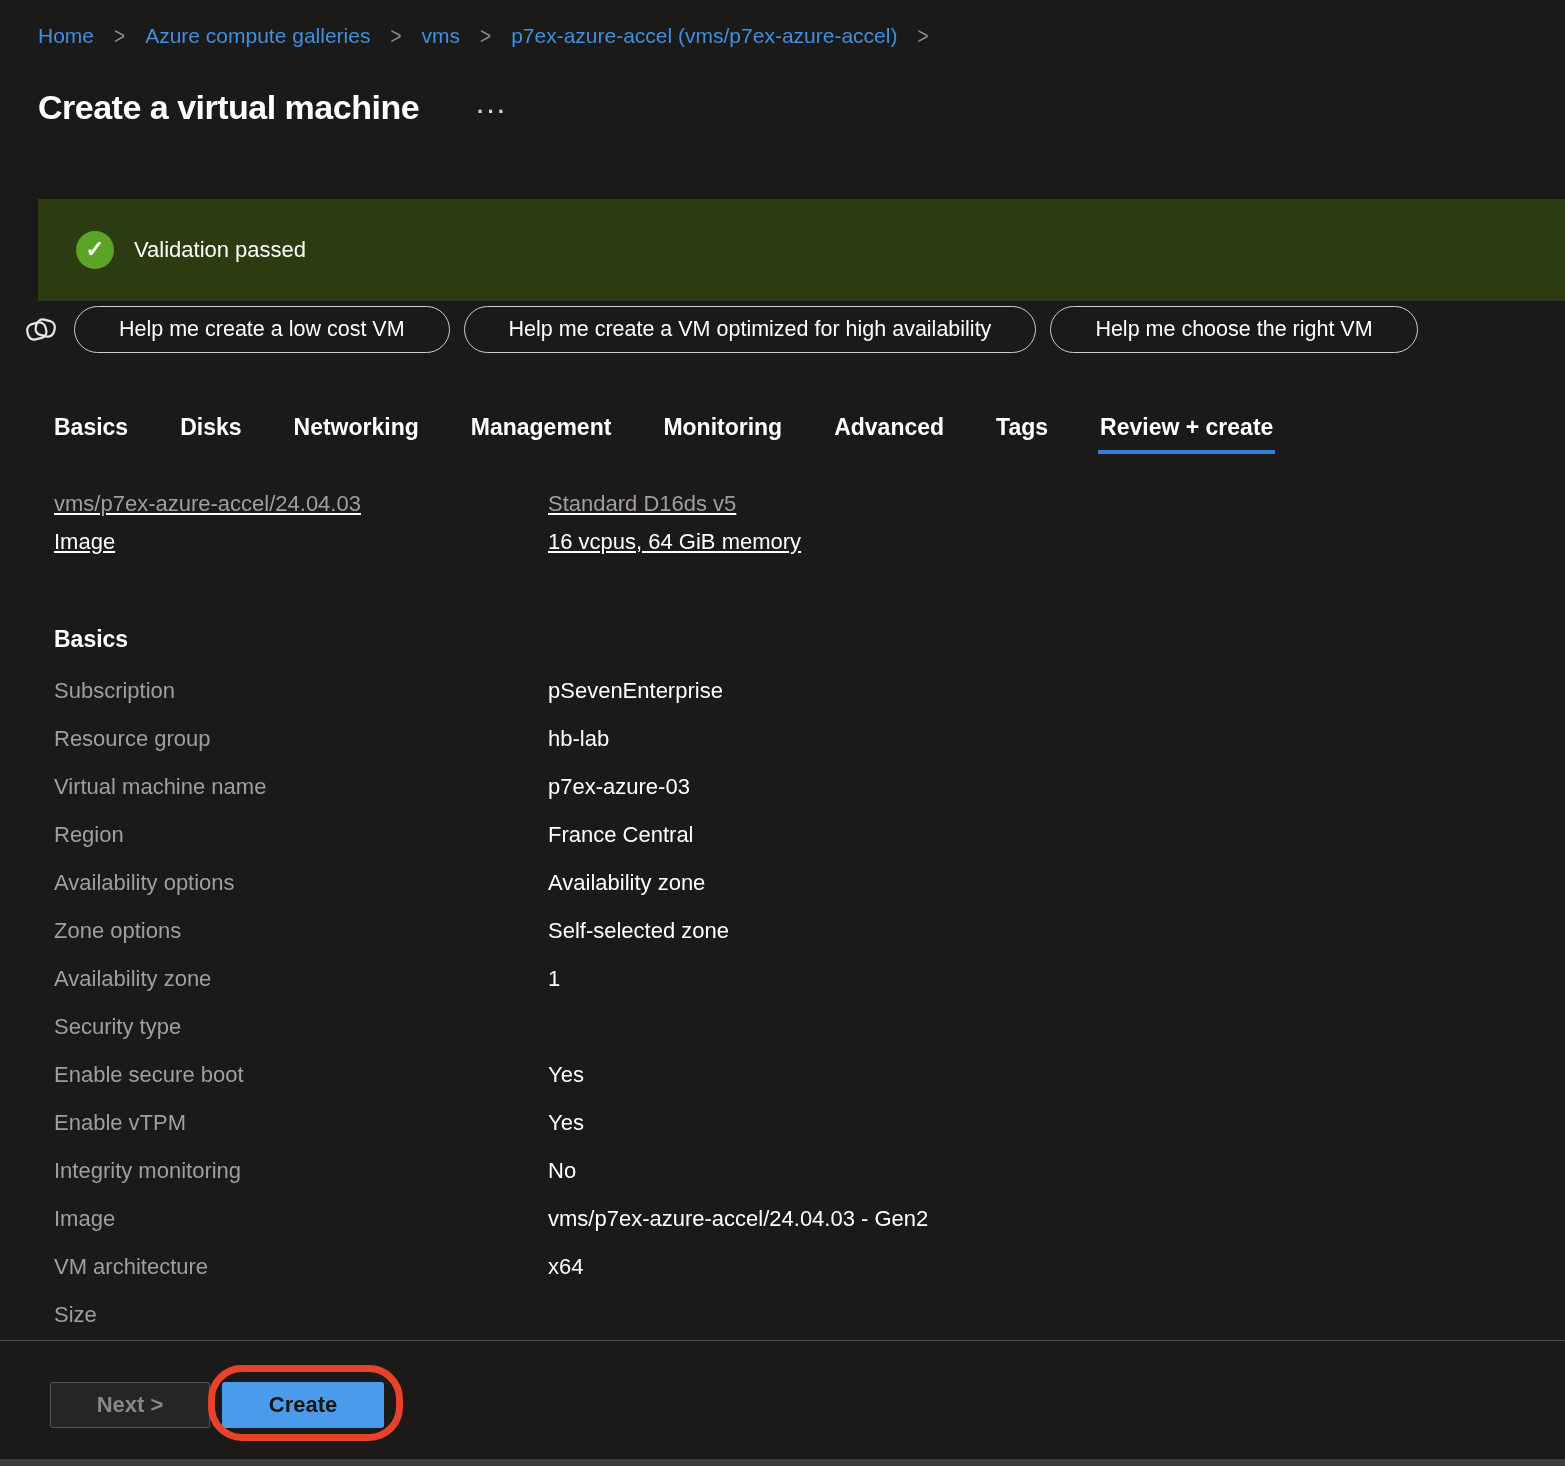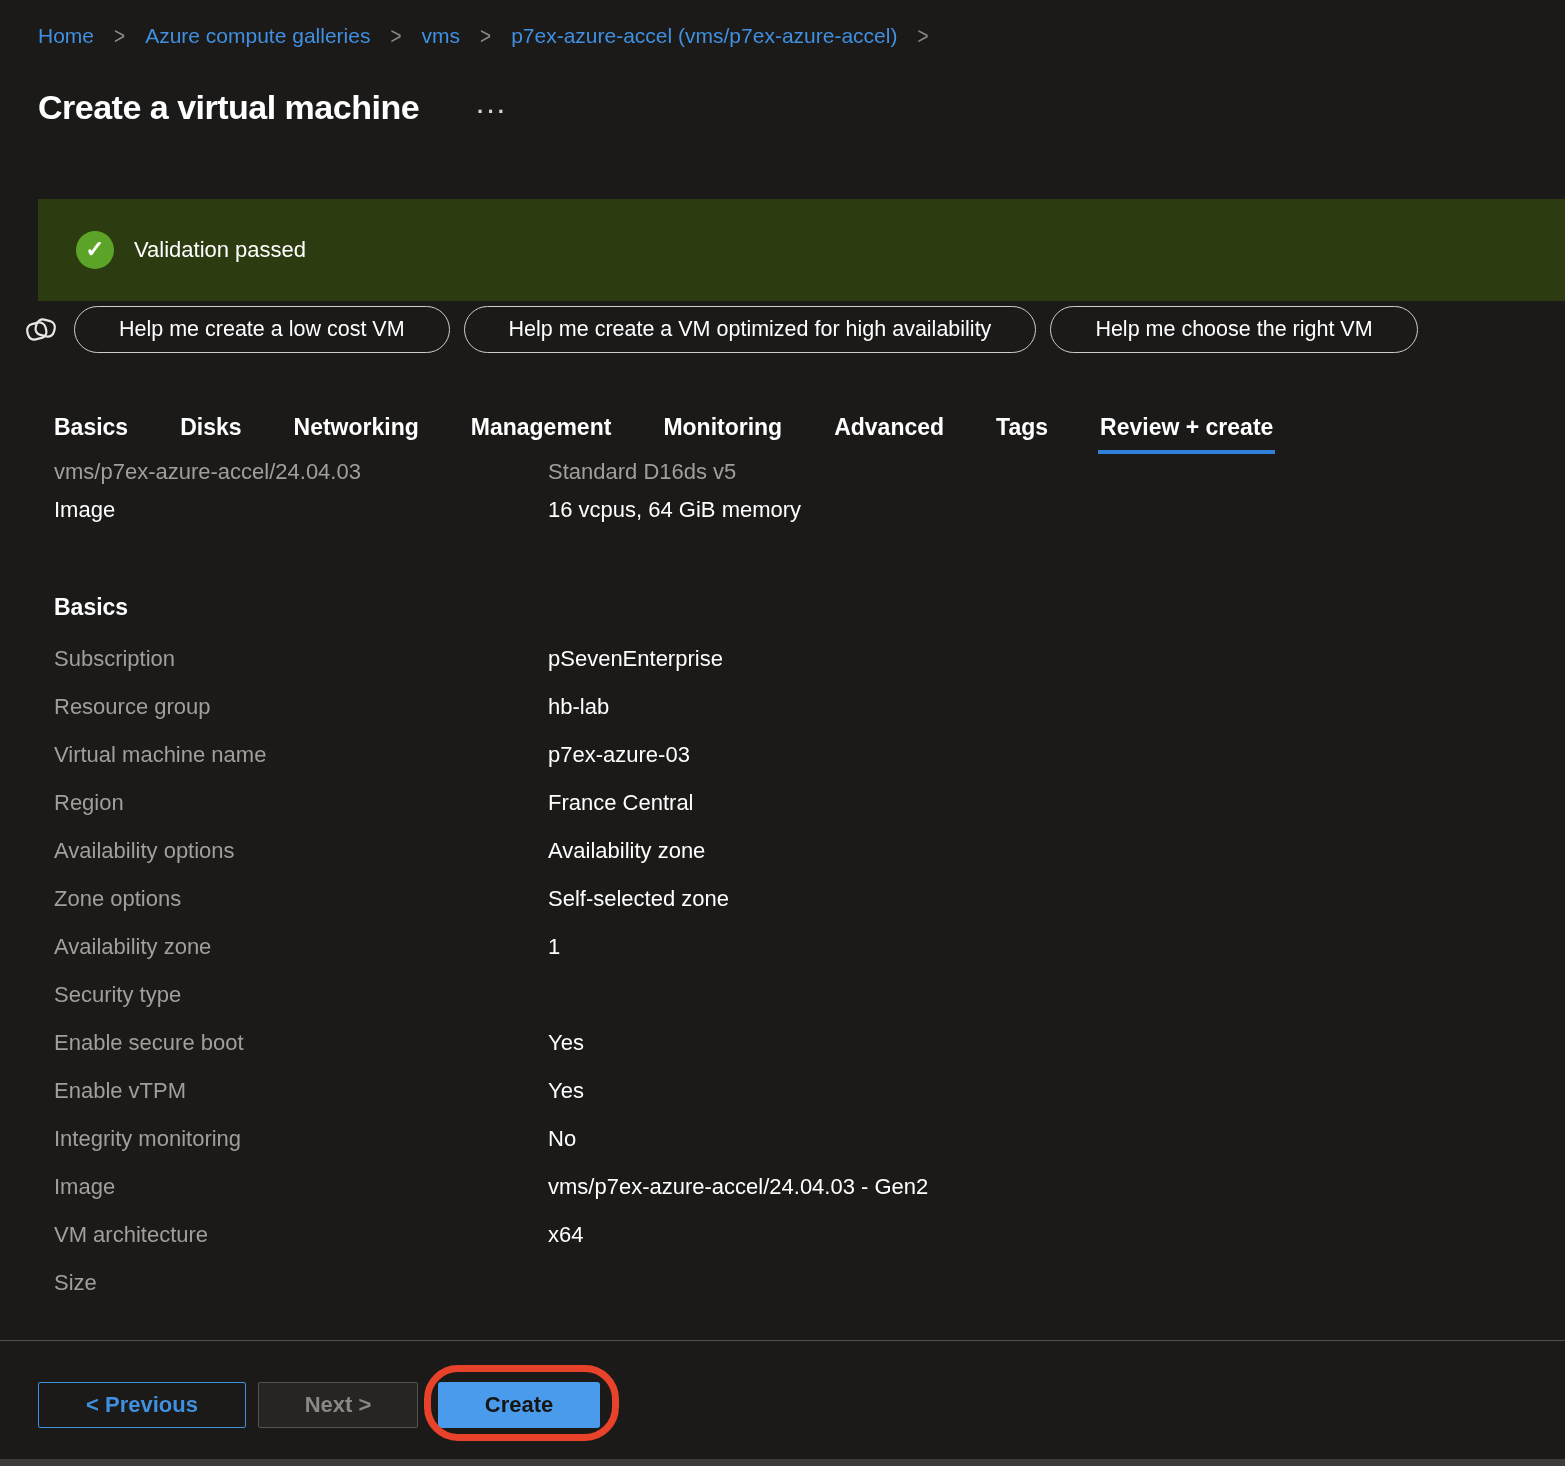--- a/index.html
+++ b/index.html
@@ -60,21 +60,21 @@
 
   
   .tabs { display:flex; gap:52px; padding-left:54px; margin-top:60px; }
   .tab { font-size:23px; font-weight:600; color:#ffffff; padding-bottom:13px; position:relative; cursor:pointer; white-space:nowrap; }
   .tab.active::after {
     content:""; position:absolute; left:-2px; right:-2px; bottom:0; height:4px;
     background:#2e80d9;
   }
 
   
-  .summary-head { display:grid; grid-template-columns:494px auto; padding-left:54px; font-size:22px; row-gap:2px; }
+  .summary-head { display:grid; grid-template-columns:494px auto; padding-left:54px; margin-top:32px; font-size:22px; row-gap:2px;text-decoration:underline; }
   .summary-head .muted { color:#a19f9d; line-height:36px; }
   .summary-head .bright { color:#ffffff; line-height:36px; }
 
   
   .section-heading { font-size:23px; font-weight:700; padding-left:54px; margin-top:66px; }
   .rows { margin-top:14px; }
   .row { display:grid; grid-template-columns:494px auto; padding-left:54px; height:48px; align-items:center; font-size:22px; }
   .row-label { color:#a19f9d; }
   .row-value { color:#ffffff; }
 
@@ -93,21 +93,21 @@
     background:transparent;
     border:1.5px solid #3f90e0;
     color:#3f90e0;
   }
   .btn-next {
     width:160px; margin-left:12px;
     background:#262524;
     border:1px solid #54524f;
     color:#8a8886;
   }
-  .create-wrap { position:relative; margin-left:20px; display:inline-block; }
+  .create-wrap { position:relative; margin-left:12px; display:inline-block; }
   .btn-create {
     width:162px;
     background:#4a9bec;
     border:none;
     color:#161514;
     border-radius:3px;
   }
   .annotation-ring {
     position:absolute;
     left:-14px; top:-17px; right:-19px; bottom:-13px;
@@ -226,21 +226,20 @@
     <span class="row-label">VM architecture</span>
     <span class="row-value">x64</span>
   </div>
   <div class="row">
     <span class="row-label">Size</span>
   </div>
 </div>
 
 <div class="footer">
   <div class="footer-buttons">
-    <button class="btn btn-previous">&lt; Previous</button>
     <button class="btn btn-next">Next &gt;</button>
     <span class="create-wrap">
       <button class="btn btn-create">Create</button>
       <span class="annotation-ring"></span>
     </span>
   </div>
 </div>
 <div class="bottom-strip"></div>
 
 </body></html>

